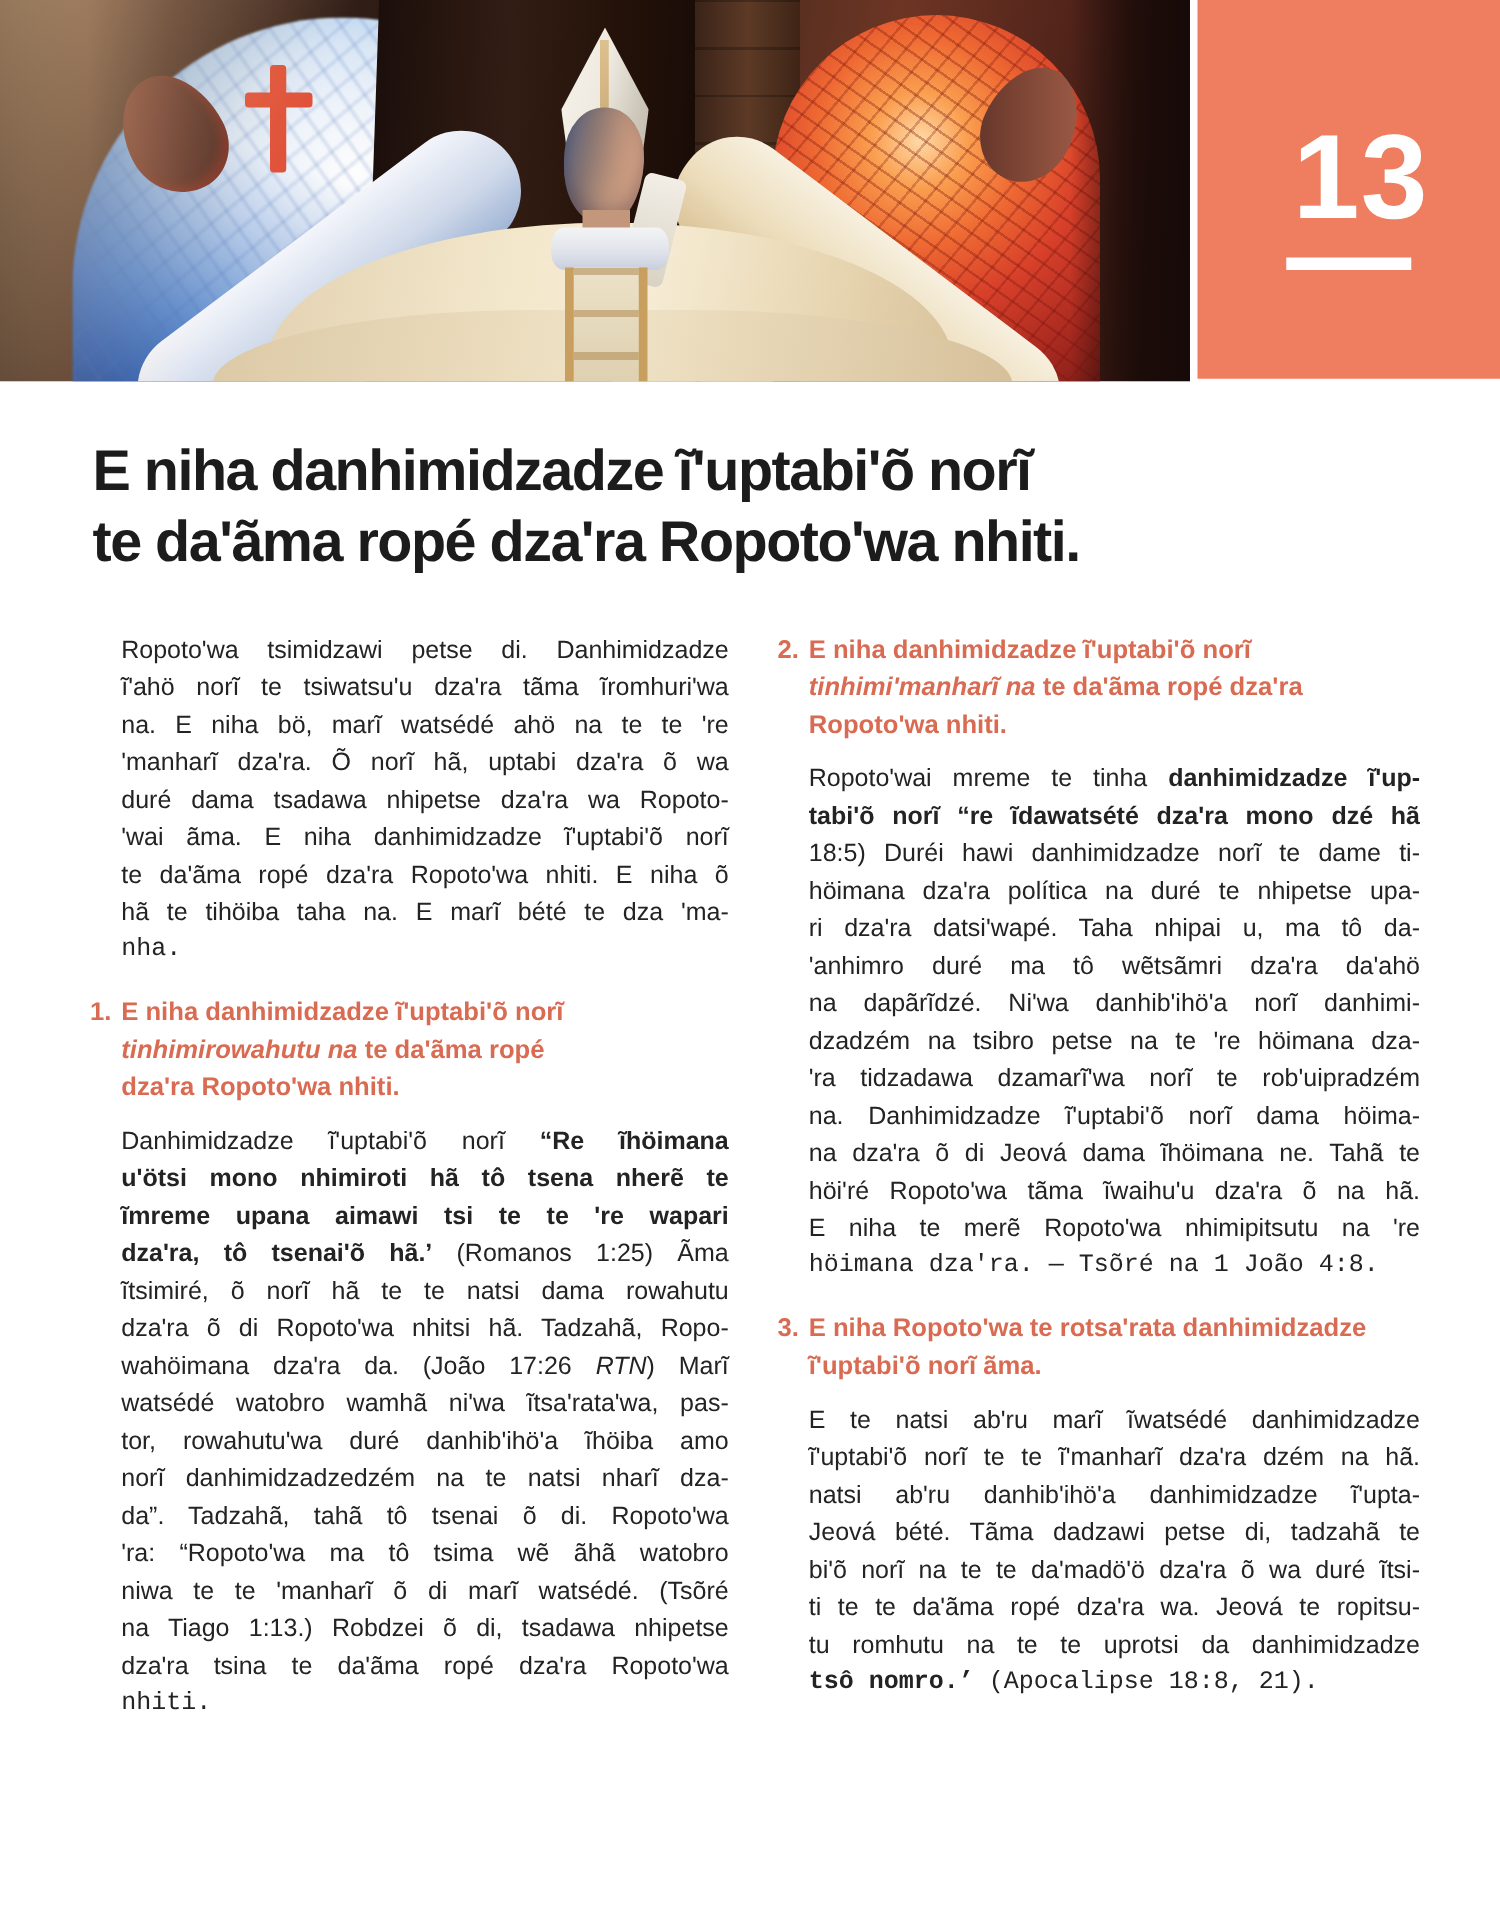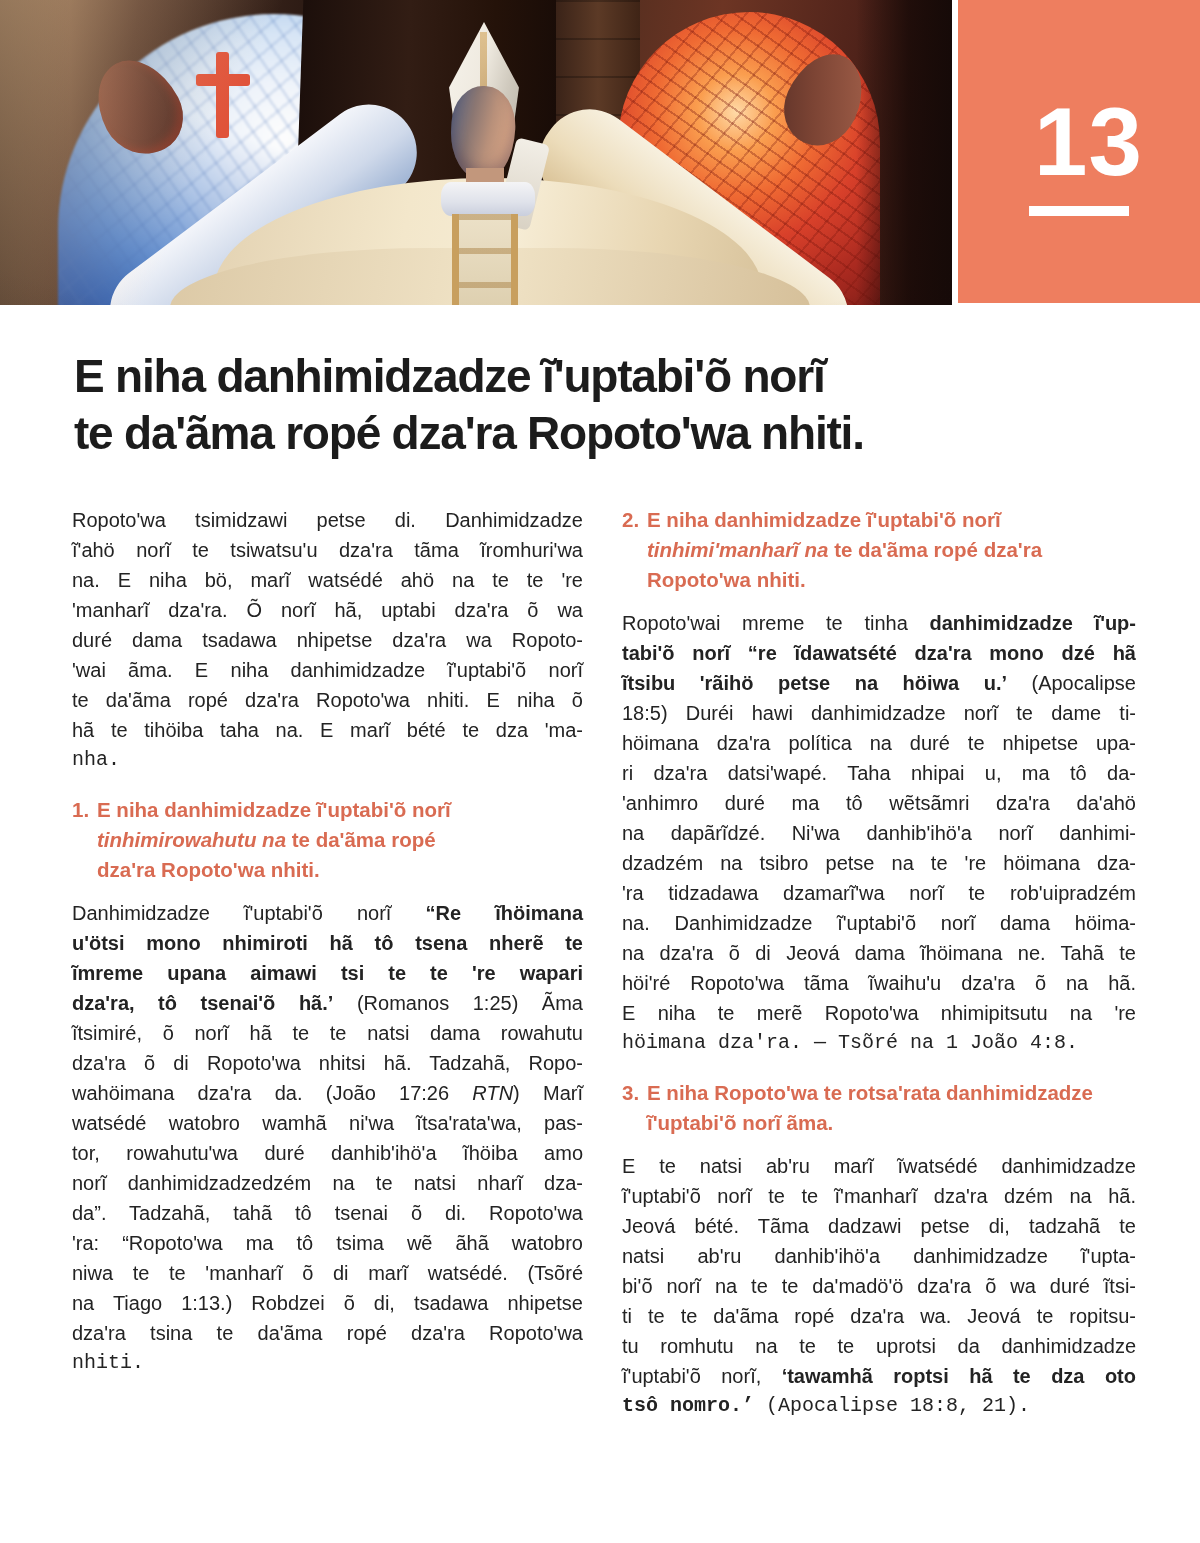--- a/index.html
+++ b/index.html
@@ -84,21 +84,21 @@
   
   h1.title{position:absolute;left:74px;top:348px;margin:0;color:#1c1c1c;
       font-size:46px;line-height:57px;font-weight:700;letter-spacing:-1.2px;}
 
   
   .columns{position:absolute;left:72px;top:505px;width:1064px;display:flex;gap:39px;
       color:#232323;font-size:20px;line-height:30px;}
   .col{flex:none;}
   .col.left{width:511px;}
   .col.right{width:514px;}
-  .para{}
+  .para{margin-left:25px;}
   .line{text-align:justify;text-align-last:justify;}
   .line.last{text-align-last:left;font-family:Liberation Mono, monospace;}
   .sec-heading{display:flex;color:#d96b52;font-weight:bold;font-size:20.5px;line-height:30px;
       margin:20px 0 13px 0;}
   .col > .section:first-child .sec-heading{margin-top:0;}
   .sec-num{width:25px;flex:none;}
   .hline{text-align:left;}
   .b{font-weight:bold;}
   .i{font-style:italic;}
   .bi{font-weight:bold;font-style:italic;}
@@ -193,21 +193,20 @@
             <span class="sec-num">2.</span>
             <div>
               <div class="hline"><span class="b">E niha danhimidzadze ĩ'uptabi'õ norĩ</span></div>
               <div class="hline"><span class="bi">tinhimi'manharĩ na</span><span class="b"> te da'ãma ropé dza'ra</span></div>
               <div class="hline"><span class="b">Ropoto'wa nhiti.</span></div>
             </div>
           </div>
           <div class="para">
             <div class="line"><span>Ropoto'wai mreme te tinha </span><span class="b">danhimidzadze ĩ'up-</span></div>
             <div class="line"><span class="b">tabi'õ norĩ “re ĩdawatsété dza'ra mono dzé hã</span></div>
-            <div class="line"><span class="b">ĩtsibu 'rãihö petse na höiwa u.’</span><span> (Apocalipse</span></div>
             <div class="line">18:5) Duréi hawi danhimidzadze norĩ te dame ti-</div>
             <div class="line">höimana dza'ra política na duré te nhipetse upa-</div>
             <div class="line">ri dza'ra datsi'wapé. Taha nhipai u, ma tô da-</div>
             <div class="line">'anhimro duré ma tô wẽtsãmri dza'ra da'ahö</div>
             <div class="line">na dapãrĩdzé. Ni'wa danhib'ihö'a norĩ danhimi-</div>
             <div class="line">dzadzém na tsibro petse na te 're höimana dza-</div>
             <div class="line">'ra tidzadawa dzamarĩ'wa norĩ te rob'uipradzém</div>
             <div class="line">na. Danhimidzadze ĩ'uptabi'õ norĩ dama höima-</div>
             <div class="line">na dza'ra õ di Jeová dama ĩhöimana ne. Tahã te</div>
             <div class="line">höi'ré Ropoto'wa tãma ĩwaihu'u dza'ra õ na hã.</div>
@@ -219,25 +218,24 @@
           <div class="sec-heading" style="color: rgb(217, 107, 82);">
             <span class="sec-num">3.</span>
             <div>
               <div class="hline"><span class="b">E niha Ropoto'wa te rotsa'rata danhimidzadze</span></div>
               <div class="hline"><span class="b">ĩ'uptabi'õ norĩ ãma.</span></div>
             </div>
           </div>
           <div class="para">
             <div class="line">E te natsi ab'ru marĩ ĩwatsédé danhimidzadze</div>
             <div class="line">ĩ'uptabi'õ norĩ te te ĩ'manharĩ dza'ra dzém na hã.</div>
+            <div class="line">natsi ab'ru danhib'ihö'a danhimidzadze ĩ'upta-</div>
             <div class="line">Jeová bété. Tãma dadzawi petse di, tadzahã te</div>
-            <div class="line">natsi ab'ru danhib'ihö'a danhimidzadze ĩ'upta-</div>
             <div class="line">bi'õ norĩ na te te da'madö'ö dza'ra õ wa duré ĩtsi-</div>
             <div class="line">ti te te da'ãma ropé dza'ra wa. Jeová te ropitsu-</div>
             <div class="line">tu romhutu na te te uprotsi da danhimidzadze</div>
-            <div class="line"><span>ĩ'uptabi'õ norĩ, </span><span class="b">‘tawamhã roptsi hã te dza oto</span></div>
             <div class="line last"><span class="b">tsô nomro.’</span><span> (Apocalipse 18:8, 21).</span></div>
           </div>
         </div>
       </div>
   </div>
 
 </div>
 
 </body></html>

